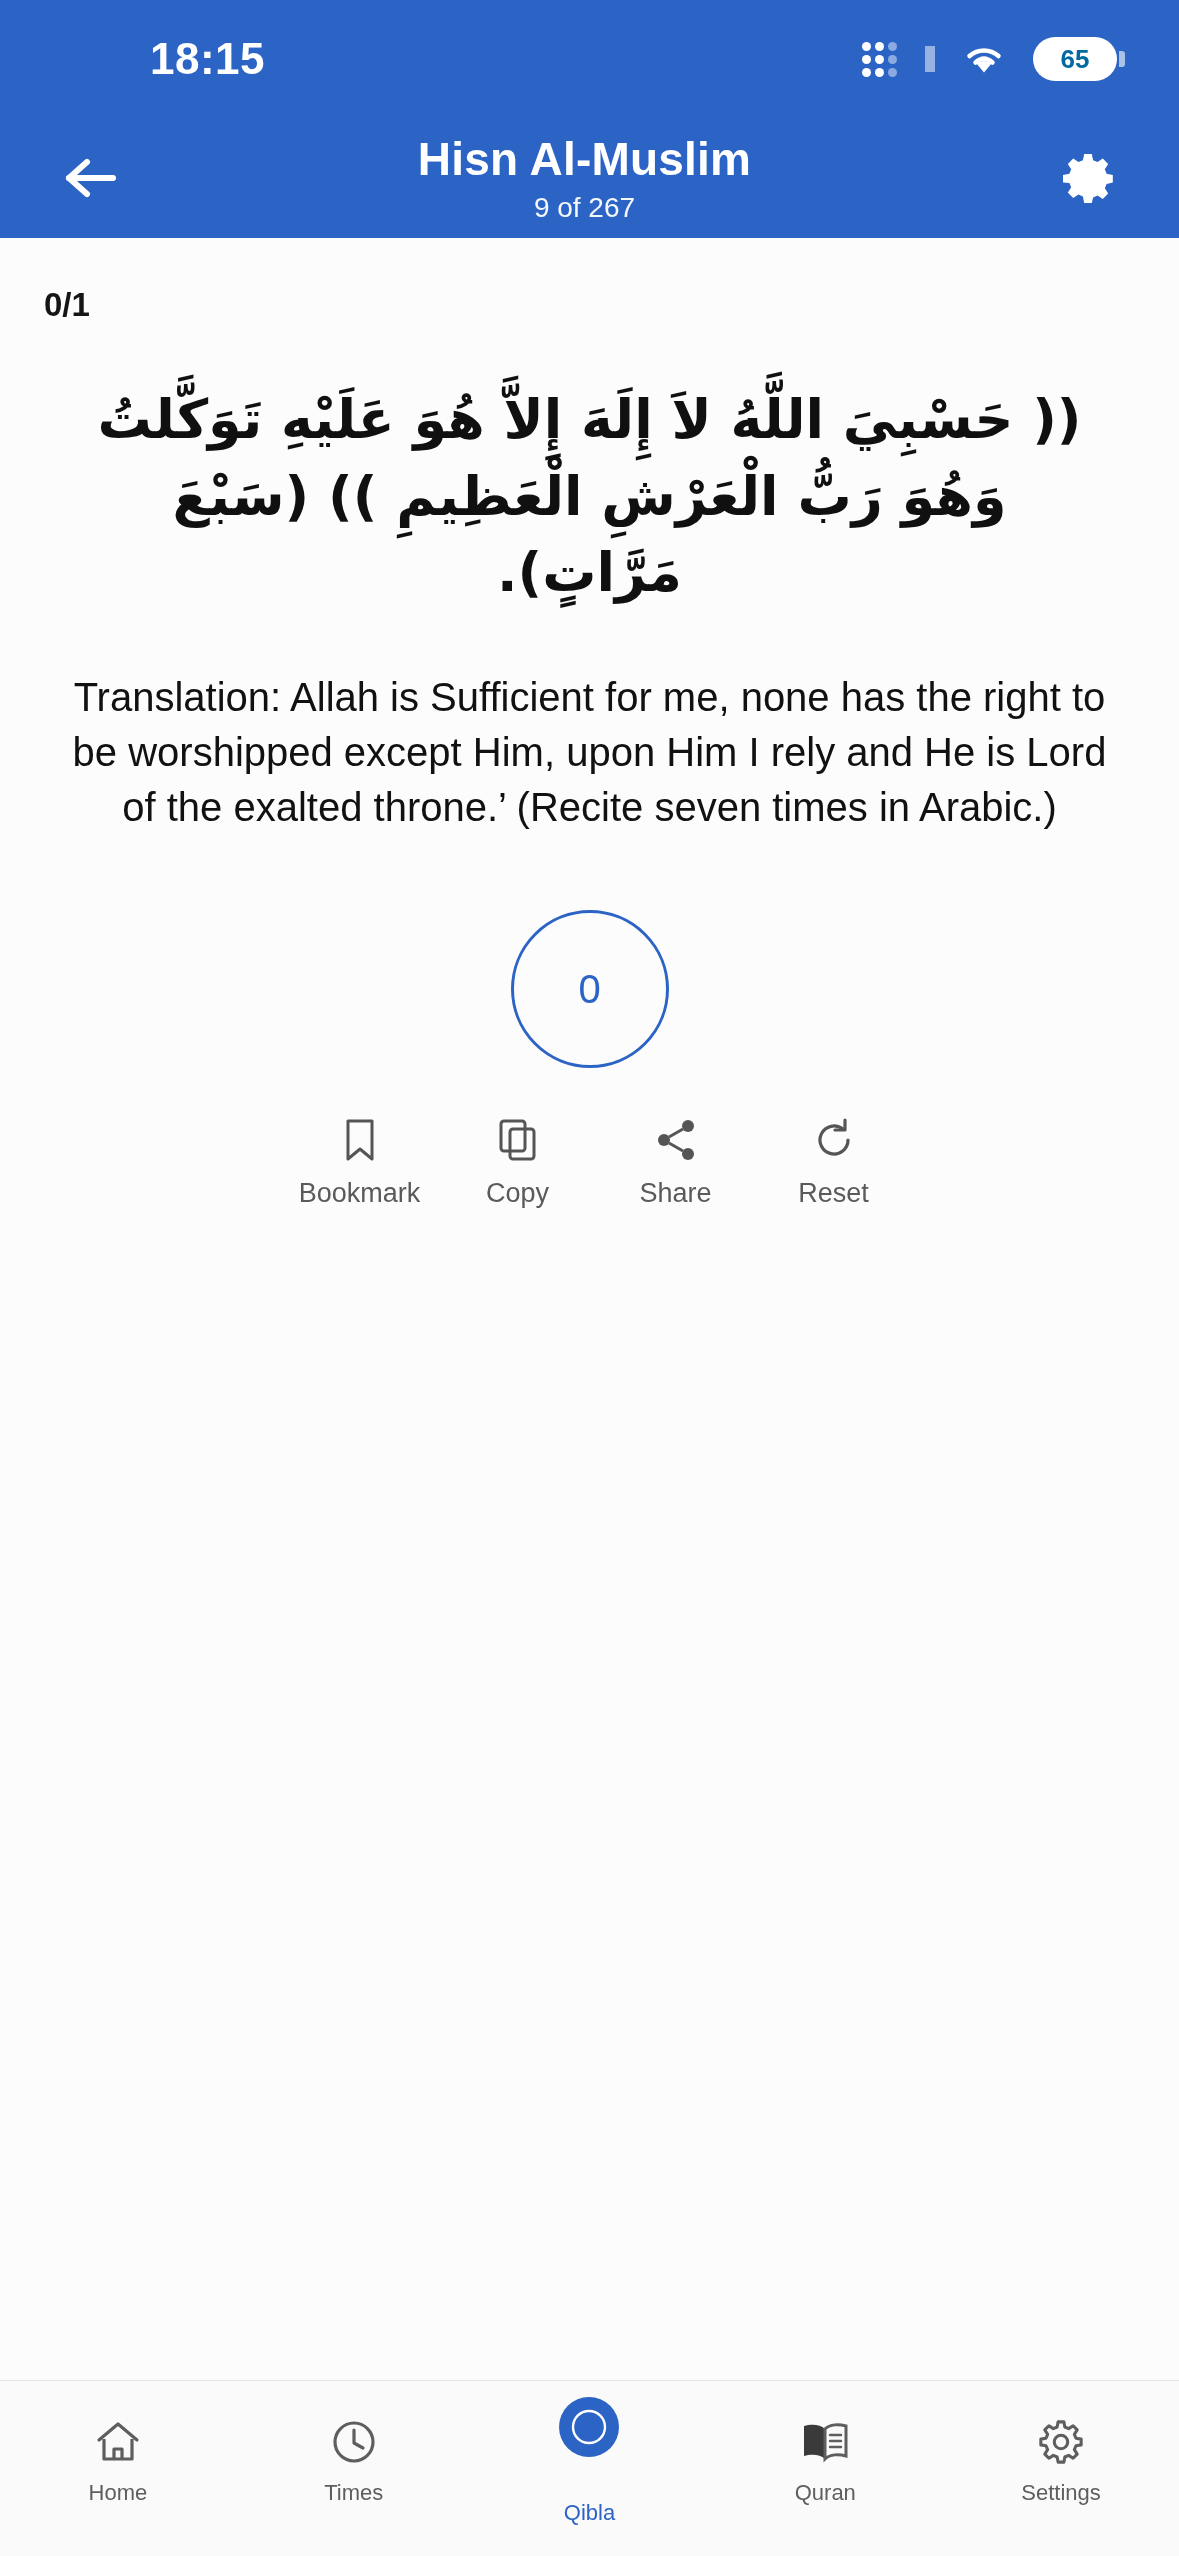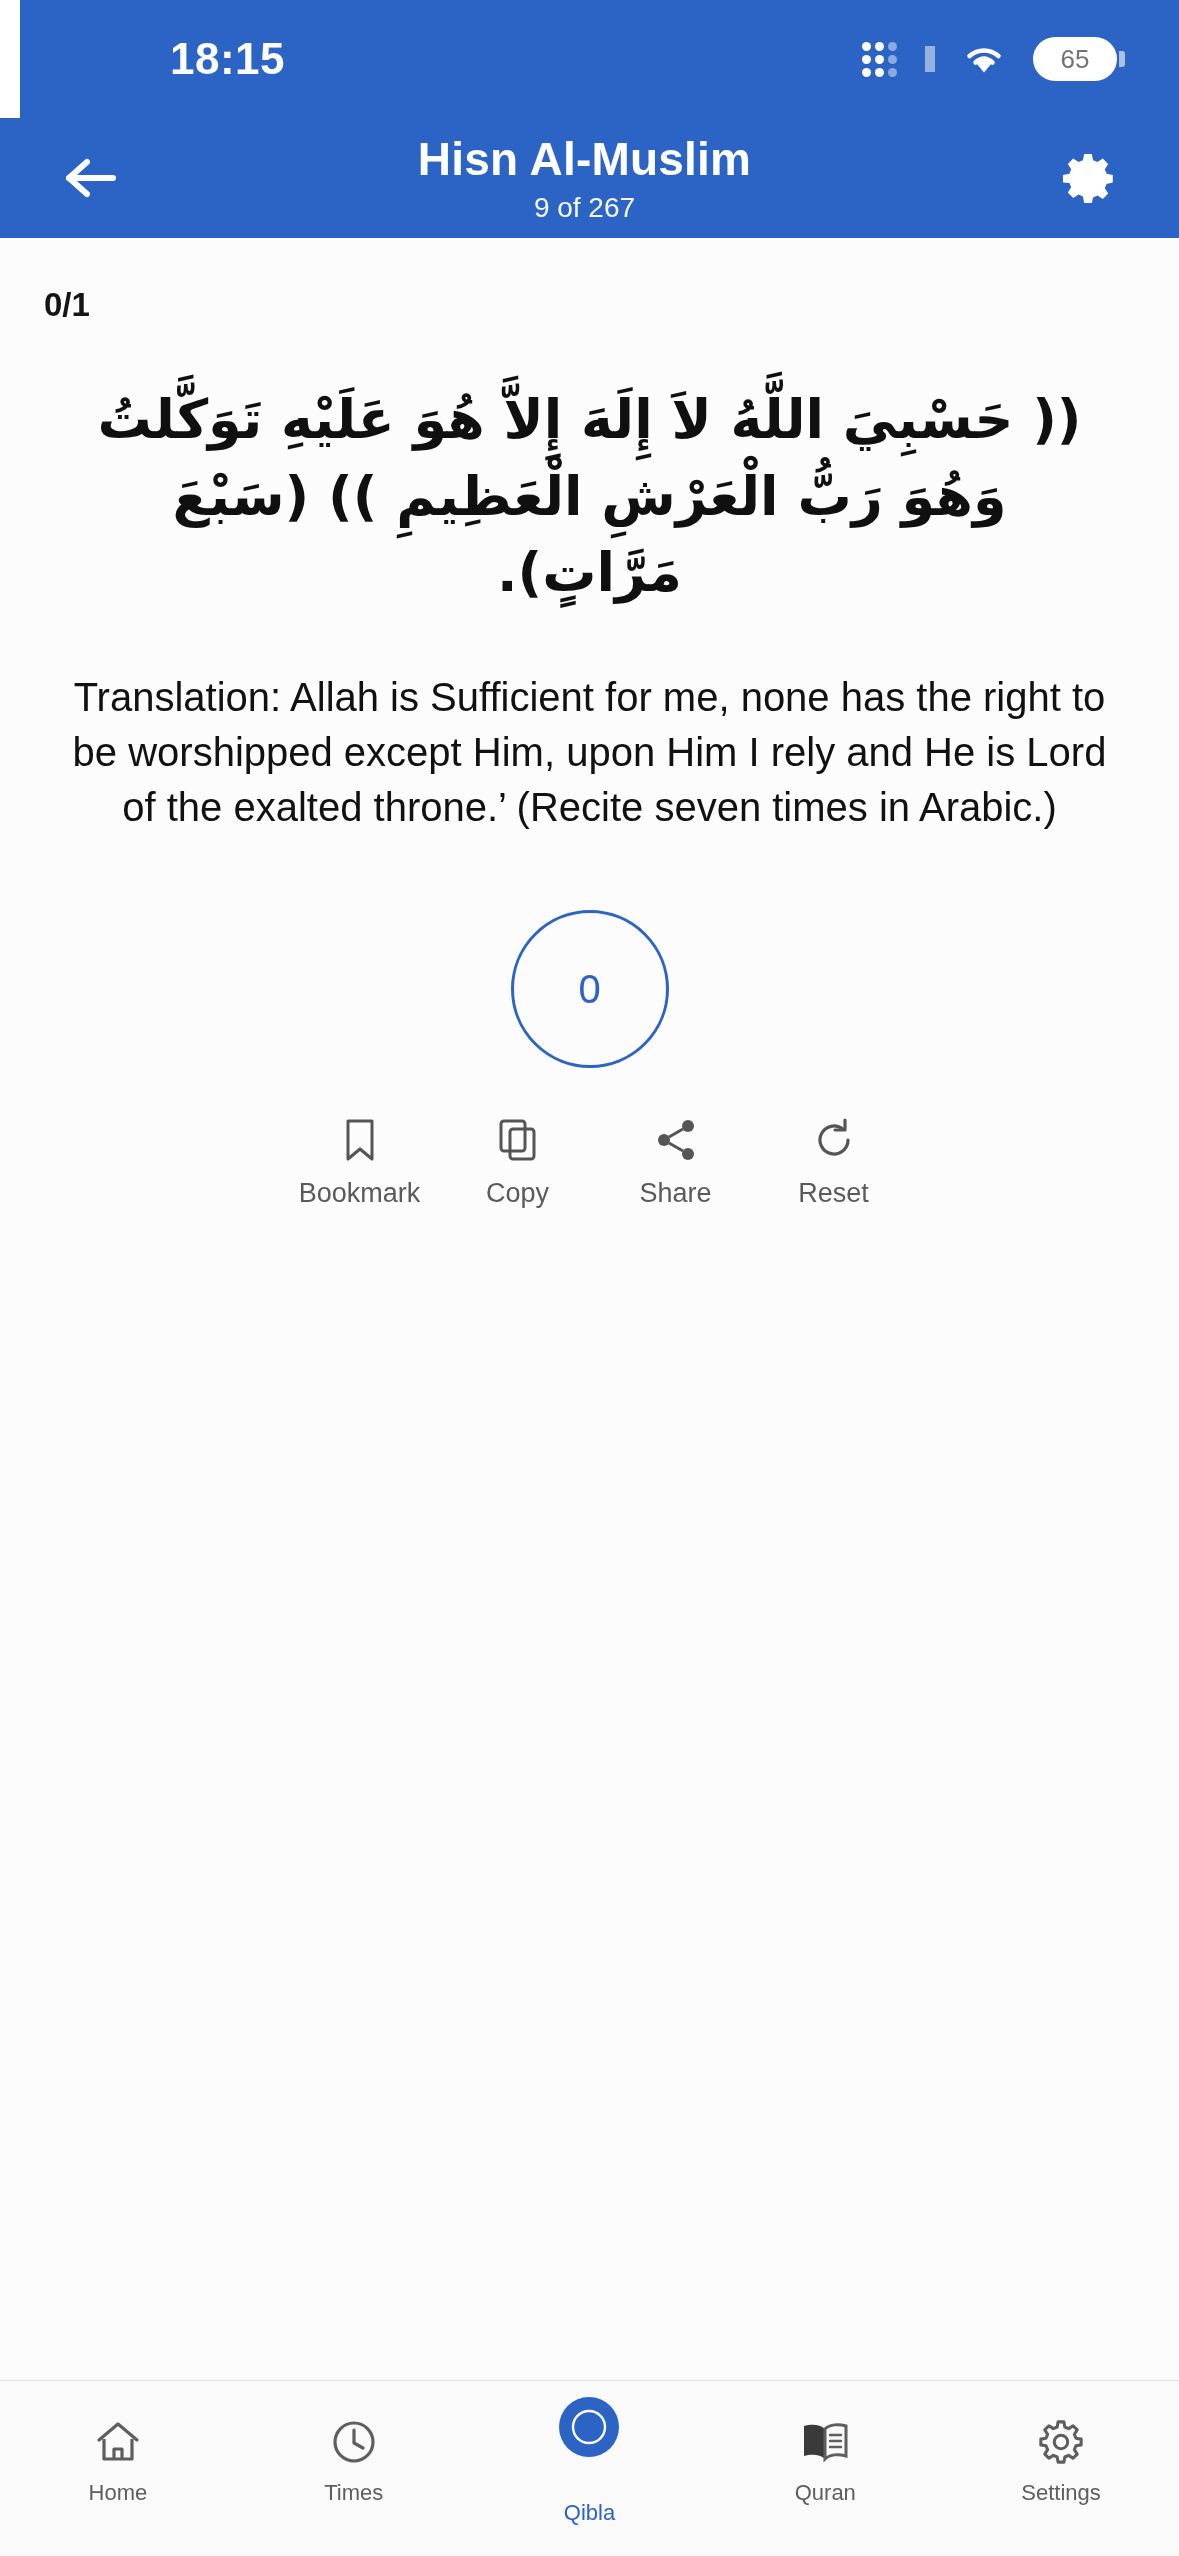--- a/index.html
+++ b/index.html
@@ -22,21 +22,20 @@
   
   .statusbar {
     height: 118px;
     background: #2C64C6;
     color: #ffffff;
     display: flex;
     align-items: center;
     justify-content: space-between;
     padding: 0 62px 0 0;
     flex: 0 0 auto;
-    margin-left: 20px;
   }
   .status-time {
     font-size: 44px;
     font-weight: bold;
     letter-spacing: 0.5px;
     padding-left: 150px;
   }
   .status-right {
     display: flex;
     align-items: center;
@@ -61,23 +60,23 @@
     background: rgba(255,255,255,0.5);
     align-self: center;
     margin-left: 2px;
   }
   .wifi { width: 46px; height: 34px; position: relative; }
   .battery {
     min-width: 84px;
     height: 44px;
     border-radius: 22px;
     background: #ffffff;
-    color: #737373;
+    color: #0369a1;
     font-size: 26px;
-    font-weight: normal;
+    font-weight: bold;
     display: flex;
     align-items: center;
     justify-content: center;
     position: relative;
     padding: 0 14px;
   }
   .battery::after {
     content: "";
     position: absolute;
     right: -8px;

